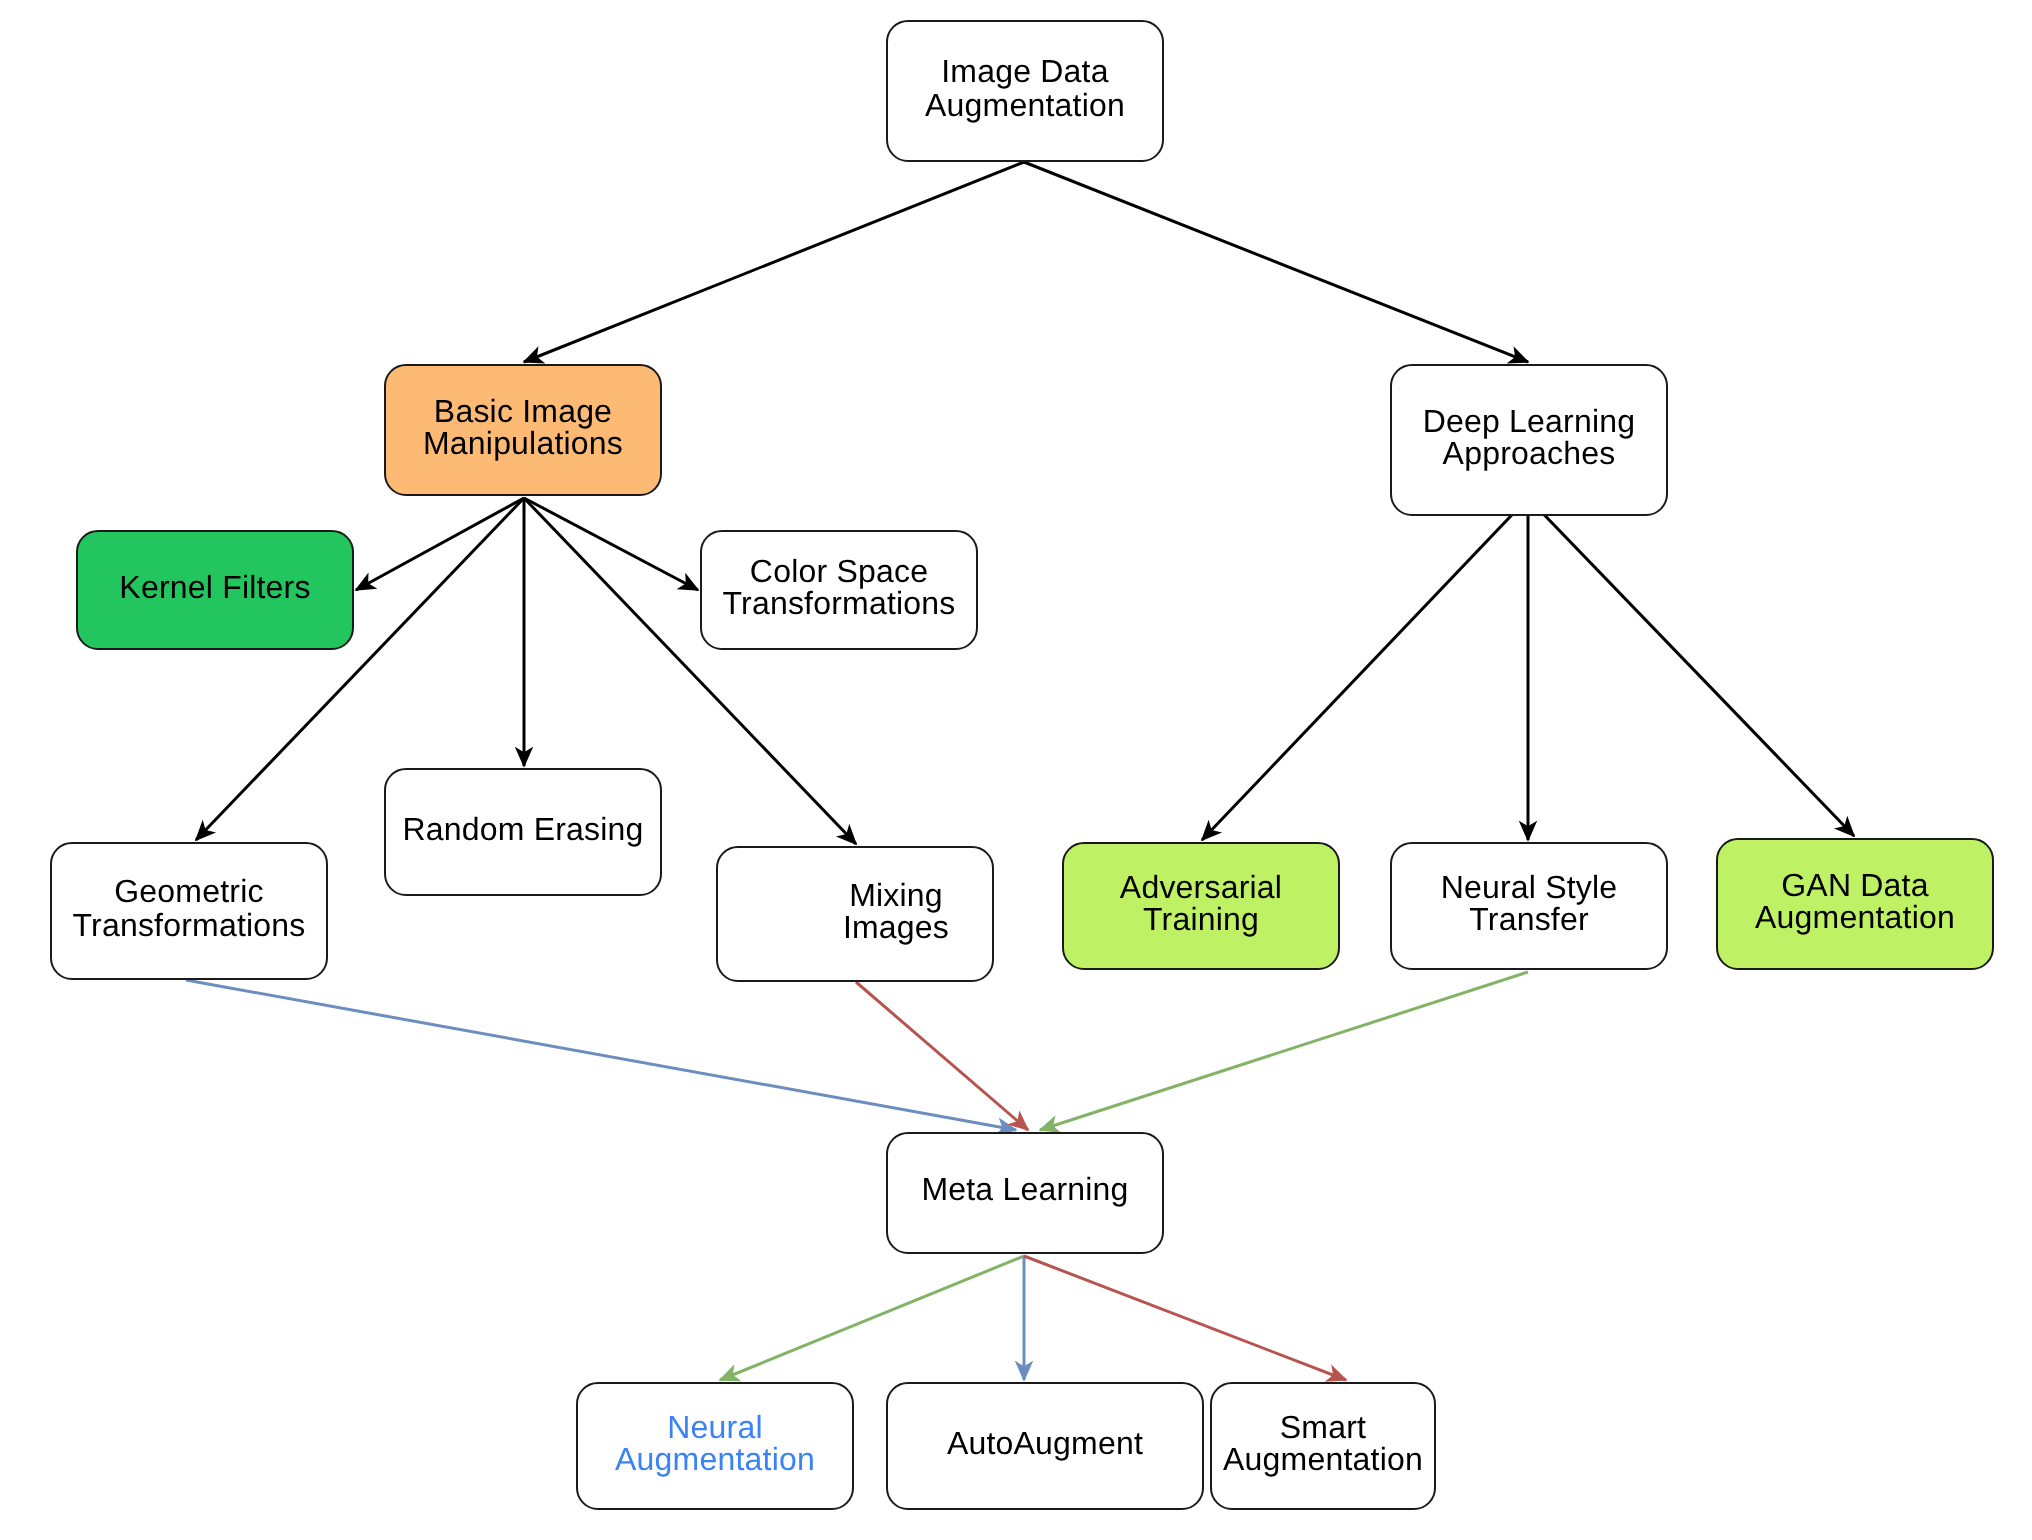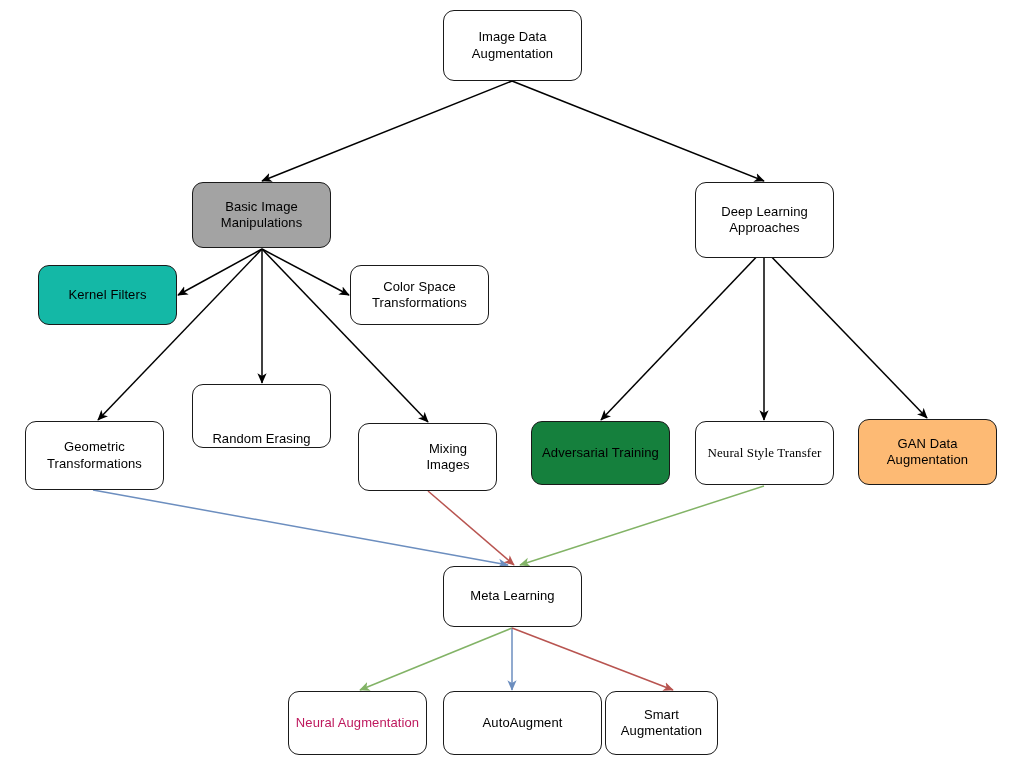--- a/index.html
+++ b/index.html
@@ -32,21 +32,21 @@
     border: 1.6px solid #1a1a1a;
     border-radius: 11px;
     display: flex;
     align-items: center;
     justify-content: center;
     text-align: center;
     z-index: 3;
   }
   .node-label {
     font-family: "Liberation Sans", sans-serif;
-    font-size: 13px;
+    font-size: 16px;
     line-height: 16.5px;
     color: #000000;
     letter-spacing: 0.1px;
     white-space: pre-line;
     padding: 0 6px;
   }
 </style>
 </head>
 <body>
 
@@ -81,60 +81,60 @@
       <line x1="764" y1="486" x2="520" y2="565" stroke="#82b366" stroke-width="1.5" marker-end="url(#ah-82b366)"></line>
       <line x1="512" y1="628" x2="360" y2="690" stroke="#82b366" stroke-width="1.5" marker-end="url(#ah-82b366)"></line>
       <line x1="512" y1="628" x2="512" y2="690" stroke="#6c8ebf" stroke-width="1.5" marker-end="url(#ah-6c8ebf)"></line>
       <line x1="512" y1="628" x2="673" y2="690" stroke="#b85450" stroke-width="1.5" marker-end="url(#ah-b85450)"></line>
     </svg>
   <div id="node-layer">
       <div class="node" style="left: 443px; top: 10px; width: 139px; height: 71px; border-color: rgb(26, 26, 26); background: rgb(255, 255, 255);">
         <span class="node-label" style="color: rgb(0, 0, 0);">Image Data
 Augmentation</span>
       </div>
-      <div class="node" style="left: 192px; top: 182px; width: 139px; height: 66px; border-color: rgb(26, 26, 26); background: #a3a3a3;">
+      <div class="node" style="left: 192px; top: 182px; width: 139px; height: 66px; border-color: rgb(26, 26, 26); background: #fdba74;">
         <span class="node-label" style="color: rgb(0, 0, 0);">Basic Image
 Manipulations</span>
       </div>
       <div class="node" style="left: 695px; top: 182px; width: 139px; height: 76px; border-color: rgb(26, 26, 26); background: rgb(255, 255, 255);">
         <span class="node-label" style="color: rgb(0, 0, 0);">Deep Learning
 Approaches</span>
       </div>
-      <div class="node" style="left: 38px; top: 265px; width: 139px; height: 60px; border-color: rgb(26, 26, 26); background: #14b8a6;">
+      <div class="node" style="left: 38px; top: 265px; width: 139px; height: 60px; border-color: rgb(26, 26, 26); background: #22c55e;">
         <span class="node-label" style="color: rgb(0, 0, 0);">Kernel Filters</span>
       </div>
       <div class="node" style="left: 350px; top: 265px; width: 139px; height: 60px; border-color: rgb(26, 26, 26); background: rgb(255, 255, 255);">
         <span class="node-label" style="color: rgb(0, 0, 0);">Color Space
 Transformations</span>
       </div>
-      <div class="node" style="left: 192px; top: 384px; width: 139px; height: 64px; border-color: rgb(26, 26, 26); background: rgb(255, 255, 255); align-items: flex-end;">
+      <div class="node" style="left: 192px; top: 384px; width: 139px; height: 64px; border-color: rgb(26, 26, 26); background: rgb(255, 255, 255);">
         <span class="node-label" style="color: rgb(0, 0, 0);">Random Erasing</span>
       </div>
       <div class="node" style="left: 25px; top: 421px; width: 139px; height: 69px; border-color: rgb(26, 26, 26); background: rgb(255, 255, 255);">
         <span class="node-label" style="color: rgb(0, 0, 0);">Geometric
 Transformations</span>
       </div>
       <div class="node" style="left: 358px; top: 423px; width: 139px; height: 68px; border-color: rgb(26, 26, 26); background: rgb(255, 255, 255);">
         <span class="node-label" style="color: rgb(0, 0, 0); margin-left: 41px;">Mixing Images</span>
       </div>
-      <div class="node" style="left: 531px; top: 421px; width: 139px; height: 64px; border-color: rgb(26, 26, 26); background: #15803d;">
+      <div class="node" style="left: 531px; top: 421px; width: 139px; height: 64px; border-color: rgb(26, 26, 26); background: #bef264;">
         <span class="node-label" style="color: rgb(0, 0, 0);">Adversarial Training</span>
       </div>
       <div class="node" style="left: 695px; top: 421px; width: 139px; height: 64px; border-color: rgb(26, 26, 26); background: rgb(255, 255, 255);">
-        <span class="node-label" style="color: rgb(0, 0, 0); font-family: Liberation Serif, serif;">Neural Style Transfer</span>
+        <span class="node-label" style="color: rgb(0, 0, 0);">Neural Style Transfer</span>
       </div>
-      <div class="node" style="left: 858px; top: 419px; width: 139px; height: 66px; border-color: rgb(26, 26, 26); background: #fdba74;">
+      <div class="node" style="left: 858px; top: 419px; width: 139px; height: 66px; border-color: rgb(26, 26, 26); background: #bef264;">
         <span class="node-label" style="color: rgb(0, 0, 0);">GAN Data
 Augmentation</span>
       </div>
       <div class="node" style="left: 443px; top: 566px; width: 139px; height: 61px; border-color: rgb(26, 26, 26); background: rgb(255, 255, 255);">
         <span class="node-label" style="color: rgb(0, 0, 0);">Meta Learning</span>
       </div>
       <div class="node" style="left: 288px; top: 691px; width: 139px; height: 64px; border-color: rgb(26, 26, 26); background: rgb(255, 255, 255);">
-        <span class="node-label" style="color: #be185d;">Neural Augmentation</span>
+        <span class="node-label" style="color: #3b82f6;">Neural Augmentation</span>
       </div>
       <div class="node" style="left: 443px; top: 691px; width: 159px; height: 64px; border-color: rgb(26, 26, 26); background: rgb(255, 255, 255);">
         <span class="node-label" style="color: rgb(0, 0, 0);">AutoAugment</span>
       </div>
       <div class="node" style="left: 605px; top: 691px; width: 113px; height: 64px; border-color: rgb(26, 26, 26); background: rgb(255, 255, 255);">
         <span class="node-label" style="color: rgb(0, 0, 0);">Smart Augmentation</span>
       </div>
     </div>
 </div>
 

